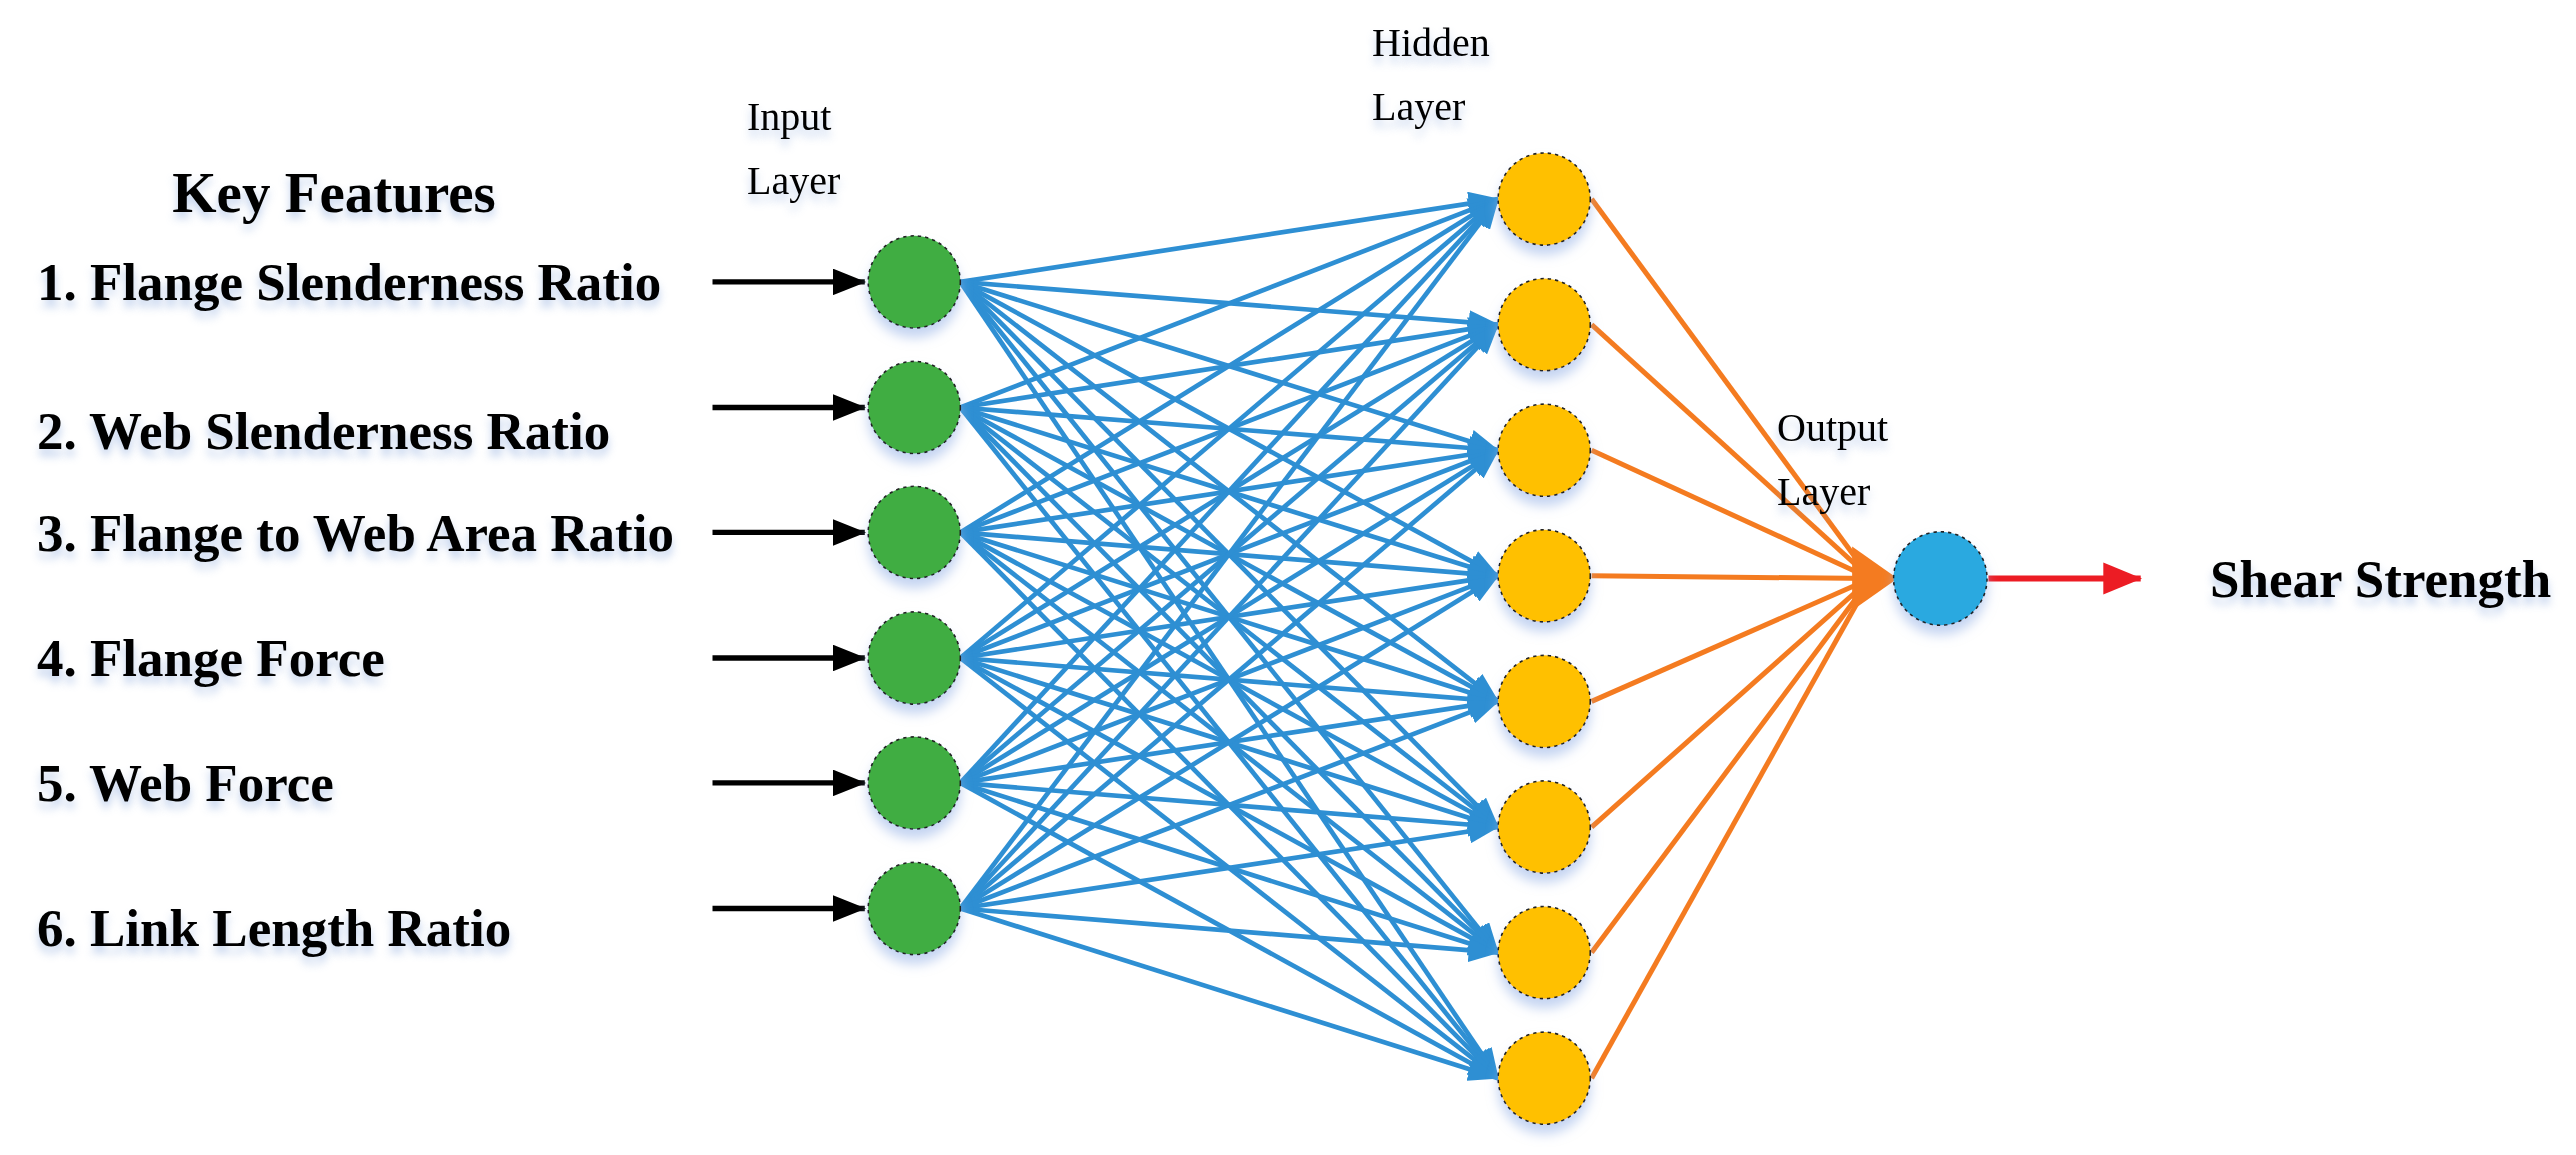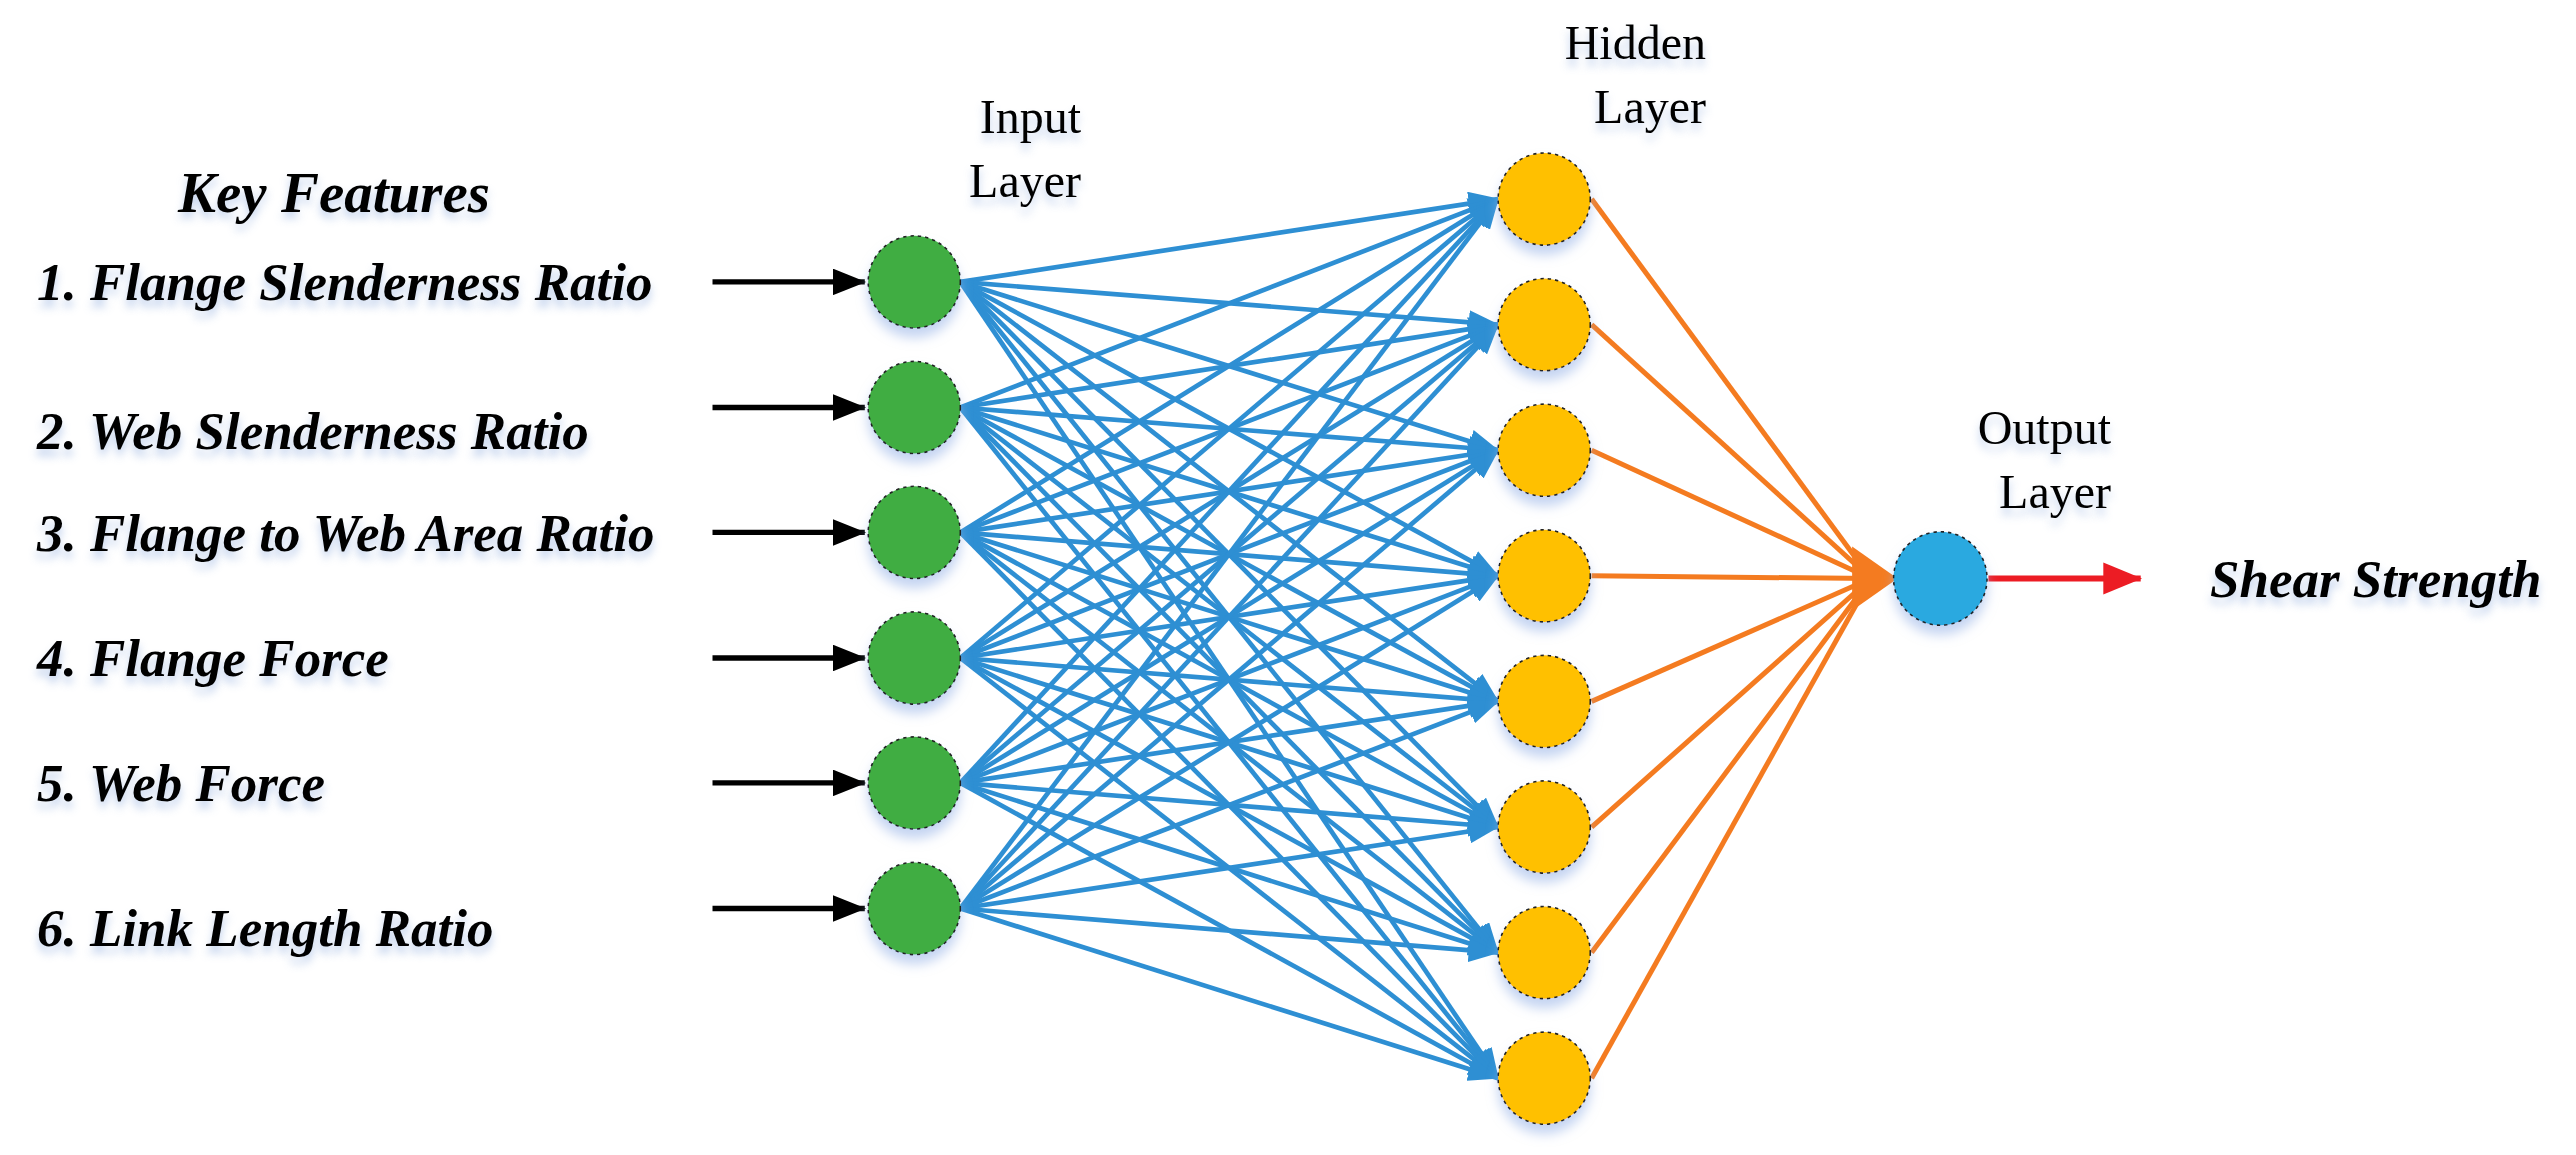--- a/index.html
+++ b/index.html
@@ -11,31 +11,31 @@
     overflow:hidden;
     font-family:"Liberation Serif","DejaVu Serif",serif;
     color:#000;
   }
   #net{position:absolute;left:0;top:0;}
   .txt{
     position:absolute;
     white-space:nowrap;
     text-shadow:0 6.7px 8px rgba(120,155,215,0.45);
   }
-  .vcenter{transform:translateY(-50%);font-style:italic;}
+  .vcenter{transform:translateY(-50%);}
   .title{
     font-size:57px;font-weight:bold;
     width:468px;text-align:center;
   }
   .feature{
     font-size:53px;font-weight:bold;
   }
   .layer-label{
-    font-size:48px;font-weight:normal;
-    width:334px;text-align:right;line-height:64px;
+    font-size:40px;font-weight:normal;
+    width:334px;text-align:left;line-height:64px;
   }
   .layer-label span{display:block;}
   .shear{
     font-size:53px;font-weight:bold;
   }
 </style>
 </head>
 <body>
 
 <div id="canvas">

